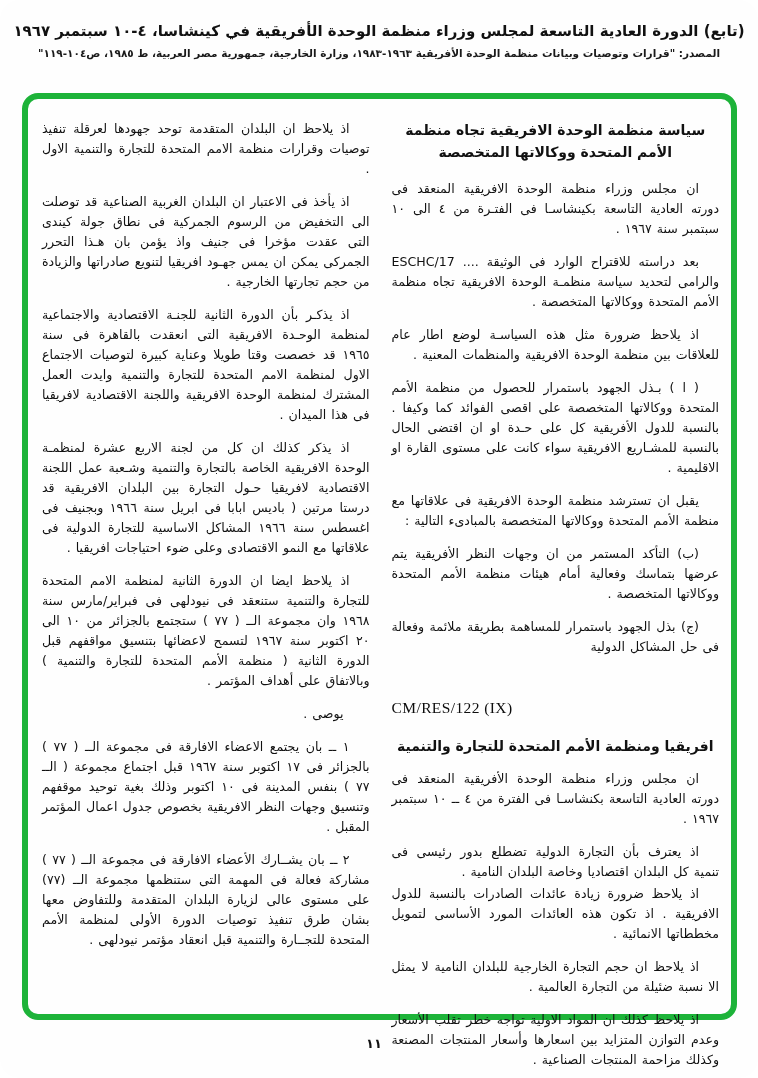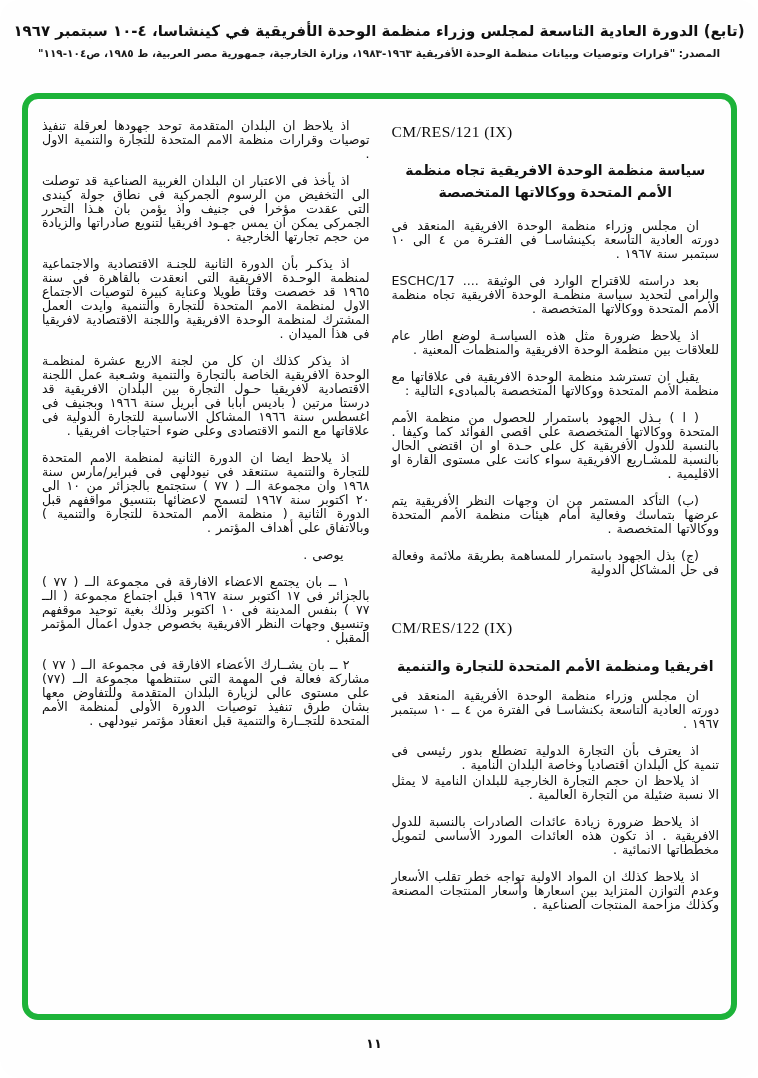--- a/index.html
+++ b/index.html
@@ -45,21 +45,21 @@
     flex-direction: row; 
     gap: 22px;
     padding: 20px 12px 16px 14px;
   }
   .col {
     flex: 1 1 0;
     min-width: 0;
   }
   .col p {
     font-size: 12.6px;
-    line-height: 14px;
+    line-height: 20px;
     text-align: justify;
     text-indent: 20px;
     margin-bottom: 13px;
     word-spacing: 1px;
   }
   .res-code {
     direction: ltr;
     text-align: left;
     font-family: "Liberation Serif", "DejaVu Serif", serif;
     font-size: 15.5px;
@@ -94,36 +94,35 @@
 <div class="page">
 
   <div class="doc-header">
     <div class="line1">(تابع) الدورة العادية التاسعة لمجلس وزراء منظمة الوحدة الأفريقية في كينشاسا، ٤-١٠ سبتمبر ١٩٦٧</div>
     <div class="line2">المصدر: "قرارات وتوصيات وبيانات منظمة الوحدة الأفريقية ١٩٦٣-١٩٨٣، وزارة الخارجية، جمهورية مصر العربية، ط ١٩٨٥، ص١٠٤-١١٩"</div>
   </div>
 
   <div class="frame">
 
     <div class="col">
-      <div class="res-code">CM/RES/121 (IX)</div>
       <div class="res-title">سياسة منظمة الوحدة الافريقية تجاه منظمة الأمم المتحدة ووكالاتها المتخصصة</div>
       <p>ان مجلس وزراء منظمة الوحدة الافريقية المنعقد فى دورته العادية التاسعة بكينشاسـا فى الفتـرة من ٤ الى ١٠ سبتمبر سنة ١٩٦٧ .</p>
       <p>بعد دراسته للاقتراح الوارد فى الوثيقة .... ESCHC/17 والرامى لتحديد سياسة منظمـة الوحدة الافريقية تجاه منظمة الأمم المتحدة ووكالاتها المتخصصة .</p>
       <p>اذ يلاحظ ضرورة مثل هذه السياسـة لوضع اطار عام للعلاقات بين منظمة الوحدة الافريقية والمنظمات المعنية .</p>
+      <p>( ا ) بـذل الجهود باستمرار للحصول من منظمة الأمم المتحدة ووكالاتها المتخصصة على اقصى الفوائد كما وكيفا . بالنسبة للدول الأفريقية كل على حـدة او ان اقتضى الحال بالنسبة للمشـاريع الافريقية سواء كانت على مستوى القارة او الاقليمية .</p>
       <p>يقبل ان تسترشد منظمة الوحدة الافريقية فى علاقاتها مع منظمة الأمم المتحدة ووكالاتها المتخصصة بالمبادىء التالية :</p>
-      <p>( ا ) بـذل الجهود باستمرار للحصول من منظمة الأمم المتحدة ووكالاتها المتخصصة على اقصى الفوائد كما وكيفا . بالنسبة للدول الأفريقية كل على حـدة او ان اقتضى الحال بالنسبة للمشـاريع الافريقية سواء كانت على مستوى القارة او الاقليمية .</p>
       <p>(ب) التأكد المستمر من ان وجهات النظر الأفريقية يتم عرضها بتماسك وفعالية أمام هيئات منظمة الأمم المتحدة ووكالاتها المتخصصة .</p>
       <p>(ج) بذل الجهود باستمرار للمساهمة بطريقة ملائمة وفعالة فى حل المشاكل الدولية</p>
 
       <div class="res-code second">CM/RES/122 (IX)</div>
       <div class="res-title tight">افريقيا ومنظمة الأمم المتحدة للتجارة والتنمية</div>
       <p>ان مجلس وزراء منظمة الوحدة الأفريقية المنعقد فى دورته العادية التاسعة بكنشاسـا فى الفترة من ٤ ــ ١٠ سبتمبر ١٩٦٧ .</p>
       <p class="tight">اذ يعترف بأن التجارة الدولية تضطلع بدور رئيسى فى تنمية كل البلدان اقتصاديا وخاصة البلدان النامية .</p>
+      <p>اذ يلاحظ ضرورة زيادة عائدات الصادرات بالنسبة للدول الافريقية . اذ تكون هذه العائدات المورد الأساسى لتمويل مخططاتها الانمائية .</p>
       <p>اذ يلاحظ ان حجم التجارة الخارجية للبلدان النامية لا يمثل الا نسبة ضئيلة من التجارة العالمية .</p>
-      <p>اذ يلاحظ ضرورة زيادة عائدات الصادرات بالنسبة للدول الافريقية . اذ تكون هذه العائدات المورد الأساسى لتمويل مخططاتها الانمائية .</p>
       <p>اذ يلاحظ كذلك ان المواد الاولية تواجه خطر تقلب الأسعار وعدم التوازن المتزايد بين اسعارها وأسعار المنتجات المصنعة وكذلك مزاحمة المنتجات الصناعية .</p>
     </div>
 
     <div class="col">
       <p>اذ يلاحظ ان البلدان المتقدمة توحد جهودها لعرقلة تنفيذ توصيات وقرارات منظمة الامم المتحدة للتجارة والتنمية الاول .</p>
       <p>اذ يأخذ فى الاعتبار ان البلدان الغربية الصناعية قد توصلت الى التخفيض من الرسوم الجمركية فى نطاق جولة كيندى التى عقدت مؤخرا فى جنيف واذ يؤمن بان هـذا التحرر الجمركى يمكن ان يمس جهـود افريقيا لتنويع صادراتها والزيادة من حجم تجارتها الخارجية .</p>
       <p>اذ يذكـر بأن الدورة الثانية للجنـة الاقتصادية والاجتماعية لمنظمة الوحـدة الافريقية التى انعقدت بالقاهرة فى سنة ١٩٦٥ قد خصصت وقتا طويلا وعناية كبيرة لتوصيات الاجتماع الاول لمنظمة الامم المتحدة للتجارة والتنمية وايدت العمل المشترك لمنظمة الوحدة الافريقية واللجنة الاقتصادية لافريقيا فى هذا الميدان .</p>
       <p>اذ يذكر كذلك ان كل من لجنة الاربع عشرة لمنظمـة الوحدة الافريقية الخاصة بالتجارة والتنمية وشـعبة عمل اللجنة الاقتصادية لافريقيا حـول التجارة بين البلدان الافريقية قد درستا مرتين ( باديس ابابا فى ابريل سنة ١٩٦٦ وبجنيف فى اغسطس سنة ١٩٦٦ المشاكل الاساسية للتجارة الدولية فى علاقاتها مع النمو الاقتصادى وعلى ضوء احتياجات افريقيا .</p>
       <p>اذ يلاحظ ايضا ان الدورة الثانية لمنظمة الامم المتحدة للتجارة والتنمية ستنعقد فى نيودلهى فى فبراير/مارس سنة ١٩٦٨ وان مجموعة الــ ( ٧٧ ) ستجتمع بالجزائر من ١٠ الى ٢٠ اكتوبر سنة ١٩٦٧ لتسمح لاعضائها بتنسيق مواقفهم قبل الدورة الثانية ( منظمة الأمم المتحدة للتجارة والتنمية ) وبالاتفاق على أهداف المؤتمر .</p>
       <p class="short-lead">يوصى .</p>

